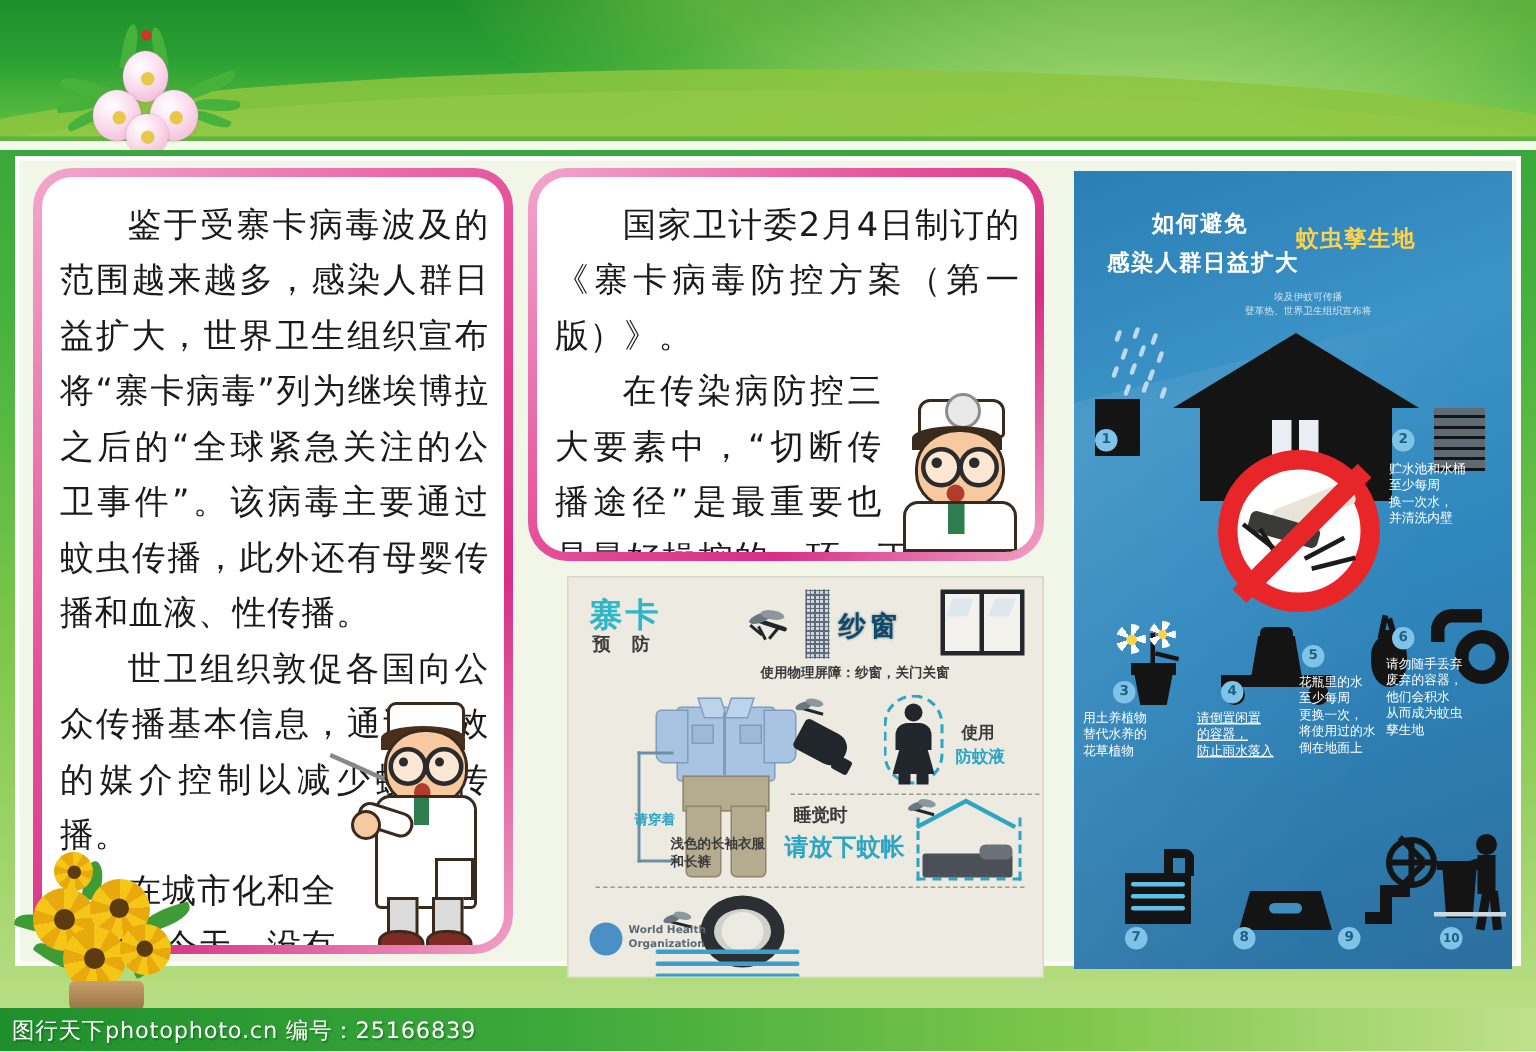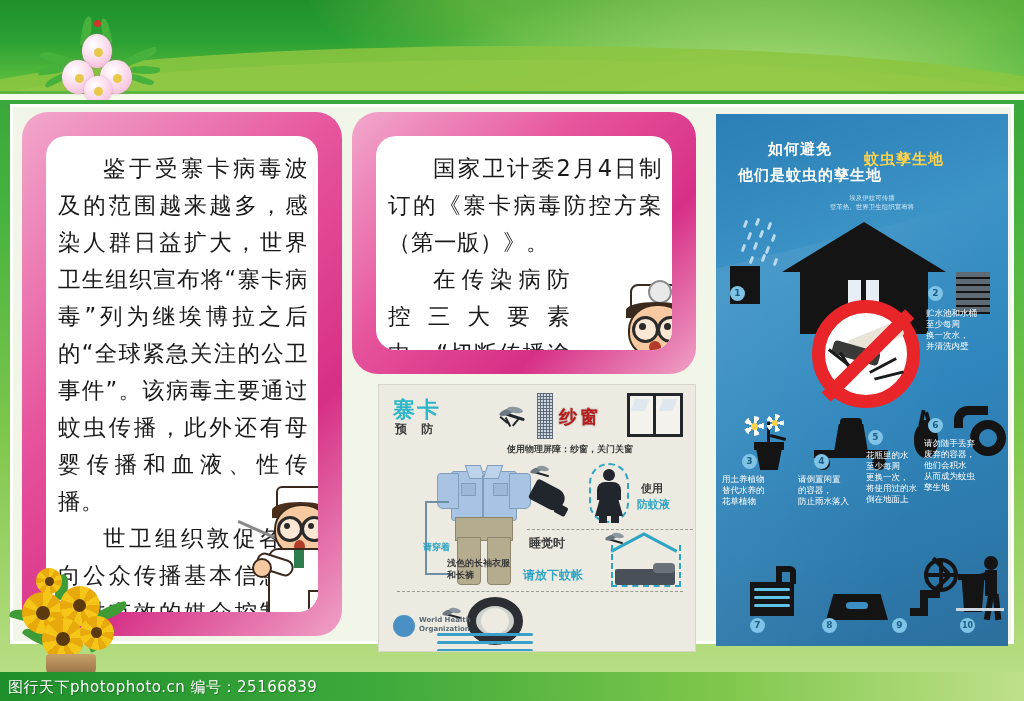--- a/index.html
+++ b/index.html
@@ -38,21 +38,21 @@
   
   .hdr-flowers{position:absolute;left:38px;top:14px;width:120px;height:92px;}
   .leaf{position:absolute;background:#46b23c;border-radius:60% 10% 60% 10%;}
   .petal{position:absolute;border-radius:50%;background:radial-gradient(circle at 38% 32%,#ffffff 0%,#fbdcec 45%,#f2aed1 100%);
     box-shadow:0 0 2px rgba(200,120,170,.7);}
   .pcore{position:absolute;width:9px;height:9px;border-radius:50%;background:#e8c84a;}
 
   
   .pinkframe{position:absolute;border-radius:26px;
     background:linear-gradient(135deg,#f2a8cd 0%,#e6529b 40%,#d62f86 70%,#f0a2c6 100%);
-    padding:24px;box-sizing:border-box;}
+    padding:6px;box-sizing:border-box;}
   .pinkframe > .inner{width:100%;height:100%;background:#ffffff;border-radius:20px;overflow:hidden;position:relative;}
 
   .col1{left:22px;top:112px;width:320px;height:524px;}
   .col2{left:352px;top:112px;width:344px;height:262px;}
 
   
   .article{position:absolute;left:0;top:0;width:100%;height:100%;box-sizing:border-box;
     padding:14px 10px 8px 12px;color:#1a1a1a;
     font-family:"DejaVu Sans","Liberation Sans",sans-serif;
     font-size:23px;line-height:38px;letter-spacing:.5px;text-align:justify;}
@@ -265,21 +265,21 @@
 
     <div style="position:absolute;left:118px;top:20px;width:34px;height:24px;">
       <div style="position:absolute;left:6px;top:10px;width:22px;height:3px;background:#20262c;transform:rotate(18deg);border-radius:2px;"></div>
       <div style="position:absolute;left:2px;top:4px;width:16px;height:6px;background:#6b7780;border-radius:50%;transform:rotate(-20deg);"></div>
       <div style="position:absolute;left:10px;top:2px;width:16px;height:6px;background:#8c979f;border-radius:50%;transform:rotate(10deg);"></div>
       <div style="position:absolute;left:2px;top:14px;width:10px;height:2px;background:#20262c;transform:rotate(40deg);"></div>
       <div style="position:absolute;left:6px;top:16px;width:10px;height:2px;background:#20262c;transform:rotate(62deg);"></div>
       <div style="position:absolute;left:14px;top:16px;width:10px;height:2px;background:#20262c;transform:rotate(-50deg);"></div>
     </div>
     <div class="mesh" style="left:158px;top:8px;width:16px;height:46px;"></div>
-    <div style="position:absolute;left:180px;top:20px;font-size:18px;font-weight:bold;color:#b91c1c;letter-spacing:3px;text-shadow:0 0 2px #8a8a80;">纱窗</div>
+    <div style="position:absolute;left:180px;top:20px;font-size:18px;font-weight:bold;color:#0c4a6e;letter-spacing:3px;text-shadow:0 0 2px #8a8a80;">纱窗</div>
     <div style="position:absolute;left:248px;top:8px;width:56px;height:44px;">
       <div class="win" style="left:0;top:0;width:56px;height:44px;box-sizing:border-box;"></div>
       <div style="position:absolute;left:26px;top:3px;width:3px;height:38px;background:#23272b;"></div>
       <div style="position:absolute;left:6px;top:6px;width:14px;height:12px;background:#dfe7ee;transform:skewX(-20deg);"></div>
       <div style="position:absolute;left:34px;top:6px;width:14px;height:12px;background:#dfe7ee;transform:skewX(-20deg);"></div>
     </div>
     <div class="ia-txt" style="left:128px;top:58px;width:185px;">使用物理屏障：纱窗，关门关窗</div>
 
     <div style="position:absolute;left:58px;top:78px;width:92px;height:56px;">
       <div class="shirt" style="left:14px;top:8px;width:64px;height:48px;border-radius:3px;"></div>
@@ -317,21 +317,21 @@
       <div class="person" style="left:12px;top:19px;width:24px;height:18px;border-radius:8px 8px 0 0;"></div>
       <div class="person" style="left:10px;top:35px;width:28px;height:18px;clip-path:polygon(18% 0,82% 0,100% 100%,0 100%);"></div>
       <div class="person" style="left:14px;top:51px;width:8px;height:9px;"></div>
       <div class="person" style="left:26px;top:51px;width:8px;height:9px;"></div>
     </div>
     <div class="ia-txt" style="left:262px;top:98px;font-size:11px;">使用</div>
     <div class="ia-txt ia-blue" style="left:258px;top:114px;font-size:11px;">防蚊液</div>
 
     <div class="ia-dash" style="left:148px;top:144px;width:166px;"></div>
     <div class="ia-txt" style="left:150px;top:152px;font-size:12px;">睡觉时</div>
-    <div class="ia-txt ia-blue" style="left:144px;top:184px;font-size:12px;">请放下蚊帐</div>
+    <div class="ia-txt ia-blue" style="left:144px;top:174px;font-size:16px;">请放下蚊帐</div>
     <div style="position:absolute;left:218px;top:148px;width:92px;height:60px;">
       <div style="position:absolute;left:14px;top:12px;width:66px;height:40px;border:2px dashed #2fa5c4;border-top:none;"></div>
       <div style="position:absolute;left:12px;top:8px;width:38px;height:3px;background:#2fa5c4;transform:rotate(-28deg);"></div>
       <div style="position:absolute;left:44px;top:8px;width:38px;height:3px;background:#2fa5c4;transform:rotate(28deg);"></div>
       <div class="bed" style="left:18px;top:36px;width:60px;height:16px;border-radius:2px;"></div>
       <div class="bed" style="left:56px;top:30px;width:22px;height:10px;border-radius:4px;background:#6b7178;"></div>
       <div style="position:absolute;left:8px;top:0px;width:22px;height:14px;">
         <div style="position:absolute;left:2px;top:7px;width:16px;height:2px;background:#20262c;transform:rotate(16deg);"></div>
         <div style="position:absolute;left:0px;top:2px;width:12px;height:5px;background:#6b7780;border-radius:50%;transform:rotate(-20deg);"></div>
         <div style="position:absolute;left:7px;top:0px;width:12px;height:5px;background:#8c979f;border-radius:50%;transform:rotate(12deg);"></div>
@@ -360,21 +360,21 @@
         <div>Organization</div>
       </div>
     </div>
   </div>
 
   <div class="infoB">
     <div class="ib-sheen"></div>
 
     <div class="ib-t1">如何避免</div>
     <div class="ib-t2">蚊虫孳生地</div>
-    <div class="ib-t3">他们是蚊虫的孳生地</div>
+    <div class="ib-t3">感染人群日益扩大</div>
     <div class="ib-sub">
       <div>埃及伊蚊可传播</div>
       <div>登革热、世界卫生组织宣布将</div>
     </div>
 
     <div style="position:absolute;left:24px;top:104px;width:46px;height:56px;">
       <div class="rain" style="left:4px;top:2px;"></div>
         <div class="rain" style="left:16px;top:0px;"></div>
       <div class="rain" style="left:28px;top:4px;"></div>
         <div class="rain" style="left:8px;top:14px;"></div>
@@ -451,21 +451,21 @@
       <div style="position:absolute;left:16px;top:18px;width:36px;height:36px;border-radius:50%;border:9px solid #141414;box-sizing:border-box;"></div>
       <div style="position:absolute;left:0px;top:4px;width:34px;height:12px;border-top:9px solid #141414;border-left:9px solid #141414;border-radius:14px 0 0 0;box-sizing:border-box;height:22px;"></div>
     </div>
 
     <div class="ib-num" style="left:26px;top:340px;">3</div>
     <div class="ib-item" style="left:6px;top:360px;width:66px;white-space:pre-line;">用土养植物
 替代水养的
 花草植物</div>
 
     <div class="ib-num" style="left:98px;top:340px;">4</div>
-    <div class="ib-item" style="left:82px;top:360px;width:70px;white-space:pre-line;">请倒置闲置
+    <div class="ib-item" style="left:82px;top:360px;width:70px;white-space:pre-line;text-decoration:underline;">请倒置闲置
 的容器，
 防止雨水落入</div>
 
     <div class="ib-num" style="left:152px;top:316px;">5</div>
     <div class="ib-item" style="left:150px;top:336px;width:62px;white-space:pre-line;">花瓶里的水
 至少每周
 更换一次，
 将使用过的水
 倒在地面上</div>
 

